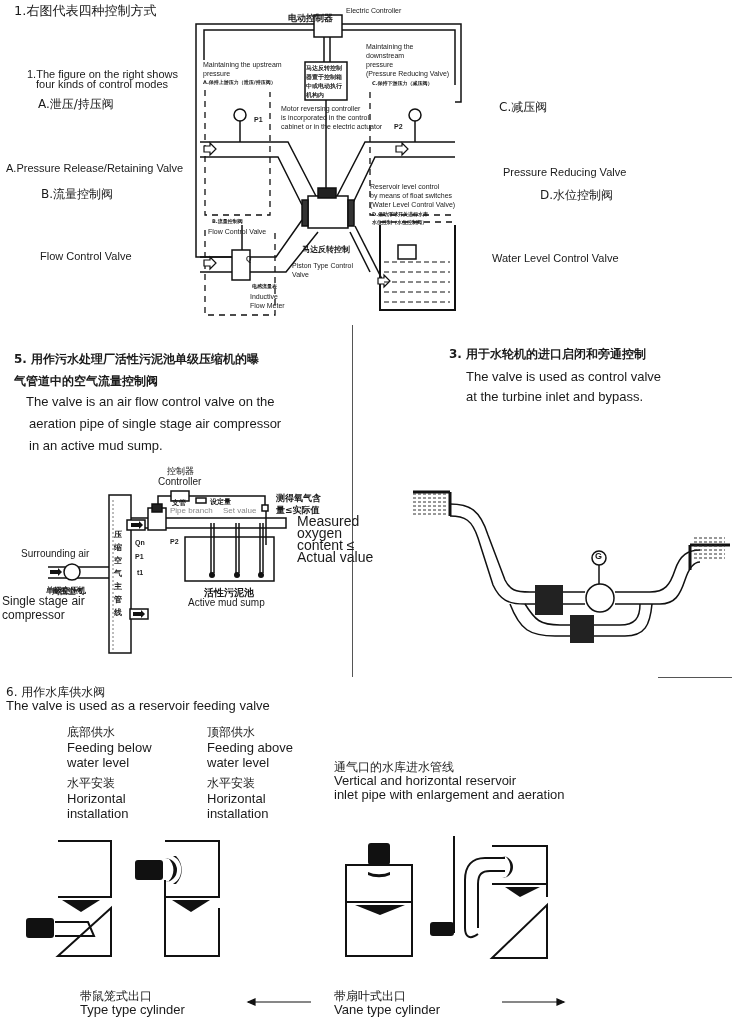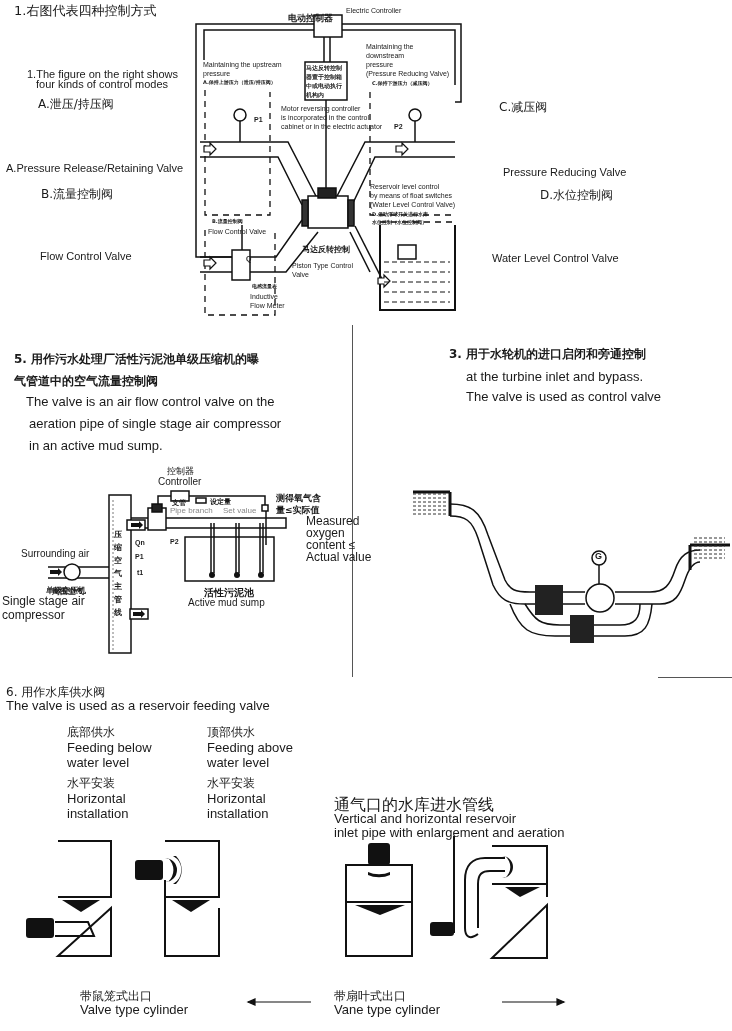--- a/index.html
+++ b/index.html
@@ -211,21 +211,21 @@
 <div class="abs cn" style="left:167px;top:465px;font-size:9px;">控制器</div>
 <div class="abs" style="left:158px;top:476px;font-size:10px;">Controller</div>
 <div class="abs cn" style="left:172px;top:498px;font-size:7px;font-weight:bold;">支管</div>
 <div class="abs" style="left:170px;top:506px;font-size:8px;color:#888;">Pipe branch</div>
 <div class="abs cn" style="left:210px;top:497px;font-size:7px;font-weight:bold;">设定量</div>
 <div class="abs" style="left:223px;top:506px;font-size:8px;color:#888;">Set value</div>
 <div class="abs cn" style="left:276px;top:492px;font-size:9px;line-height:12px;font-weight:bold;">
   <div>测得氧气含</div>
   <div>量≤实际值</div>
 </div>
-<div class="abs" style="left:306px;top:515px;font-size:12px;line-height:12px;">
+<div class="abs" style="left:297px;top:515px;font-size:14px;line-height:12px;">
   <div>Measured</div>
   <div>oxygen</div>
   <div>content ≤</div>
   <div>Actual value</div>
 </div>
 <div class="abs cn" style="left:52px;top:538px;font-size:8px;font-weight:bold;margin-top:48px;">周围空气</div>
 <div class="abs" style="left:21px;top:548px;font-size:10px;">Surrounding air</div>
 <div class="abs cn" style="left:46px;top:585px;font-size:8px;font-weight:bold;">单级空压机</div>
 <div class="abs" style="left:2px;top:594px;font-size:12px;line-height:14px;">
   <div>Single stage air</div>
@@ -242,22 +242,22 @@
 </div>
 <div class="abs t-xs" style="left:135px;top:538px;font-weight:bold;">Qn</div>
 <div class="abs t-xs" style="left:135px;top:552px;font-weight:bold;">P1</div>
 <div class="abs t-xs" style="left:137px;top:568px;font-weight:bold;">t1</div>
 <div class="abs t-xs" style="left:170px;top:537px;font-weight:bold;">P2</div>
 <div class="abs cn" style="left:204px;top:586px;font-size:10px;font-weight:bold;">活性污泥池</div>
 <div class="abs" style="left:188px;top:597px;font-size:10px;">Active mud sump</div>
 
 <div class="abs cn" style="left:449px;top:346px;font-size:12px;font-weight:bold;">3. 用于水轮机的进口启闭和旁通控制</div>
 <div class="abs" style="left:466px;top:367px;font-size:13px;line-height:20px;">
+  <div>The valve is used as control valve</div>
   <div>at the turbine inlet and bypass.</div>
-  <div>The valve is used as control valve</div>
 </div>
 
 <svg width="732" height="1031" style="pointer-events:none;">
   <g stroke="#111" fill="none" stroke-width="1.5">
 
     <path d="M450 492 H413 M450 492 V516" stroke-width="3"></path>
     <path d="M450 504 C 470 504 480 510 488 535 L 505 580 C 510 590 515 592 530 592 H 585"></path>
     <path d="M450 516 C 465 516 472 520 478 538 L 493 585 C 500 600 508 604 525 604 H 585"></path>
 
     <path d="M615 592 H 650 C 665 592 670 585 675 570 C 680 555 688 550 700 550"></path>
@@ -305,21 +305,21 @@
 </div>
 <div class="abs" style="left:207px;top:725px;font-size:13px;line-height:15px;">
   <div class="cn" style="font-size:12px;">顶部供水</div>
   <div>Feeding above</div>
   <div>water level</div>
   <div class="cn" style="font-size:12px;margin-top:6px;">水平安装</div>
   <div>Horizontal</div>
   <div>installation</div>
 </div>
 <div class="abs" style="left:334px;top:760px;font-size:13px;line-height:14px;">
-  <div class="cn" style="font-size:16px;margin-top:38px;">通气口的水库进水管线</div>
+  <div class="cn" style="font-size:12px;">通气口的水库进水管线</div>
   <div>Vertical and horizontal reservoir</div>
   <div>inlet pipe with enlargement and aeration</div>
 </div>
 
 <svg width="732" height="1031" style="pointer-events:none;">
   <g stroke="#111" fill="none" stroke-width="2">
 
     <path d="M58 841 H111 V898 M111 908 V956 H58 Z"></path>
     <path d="M58 897 H111"></path>
 
@@ -358,15 +358,15 @@
 
   <g stroke="#111" stroke-width="1.2" fill="#111">
     <line x1="248" y1="1002" x2="311" y2="1002"></line>
     <path d="M248 1002 l7 -3 v6 z"></path>
     <line x1="502" y1="1002" x2="564" y2="1002"></line>
     <path d="M564 1002 l-7 -3 v6 z"></path>
   </g>
 </svg>
 
 <div class="abs cn" style="left:80px;top:988px;font-size:12px;">带鼠笼式出口</div>
-<div class="abs" style="left:80px;top:1002px;font-size:13px;">Valve type cylinder</div>
+<div class="abs" style="left:80px;top:1002px;font-size:13px;">Type type cylinder</div>
 <div class="abs cn" style="left:334px;top:988px;font-size:12px;">带扇叶式出口</div>
 <div class="abs" style="left:334px;top:1002px;font-size:13px;">Vane type cylinder</div>
 
 </body></html>

